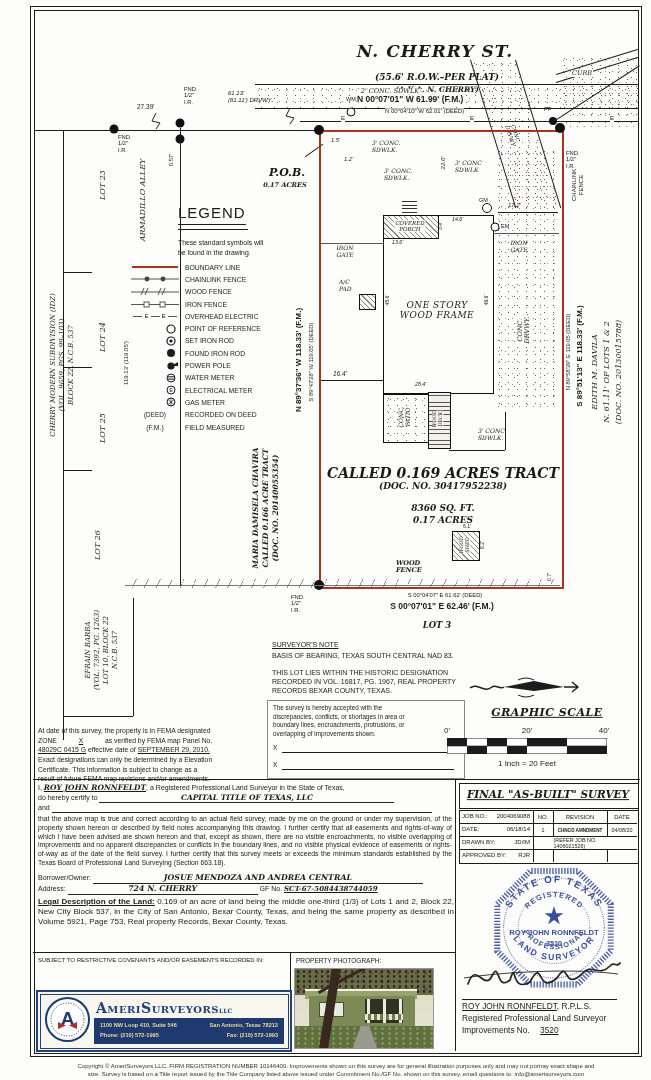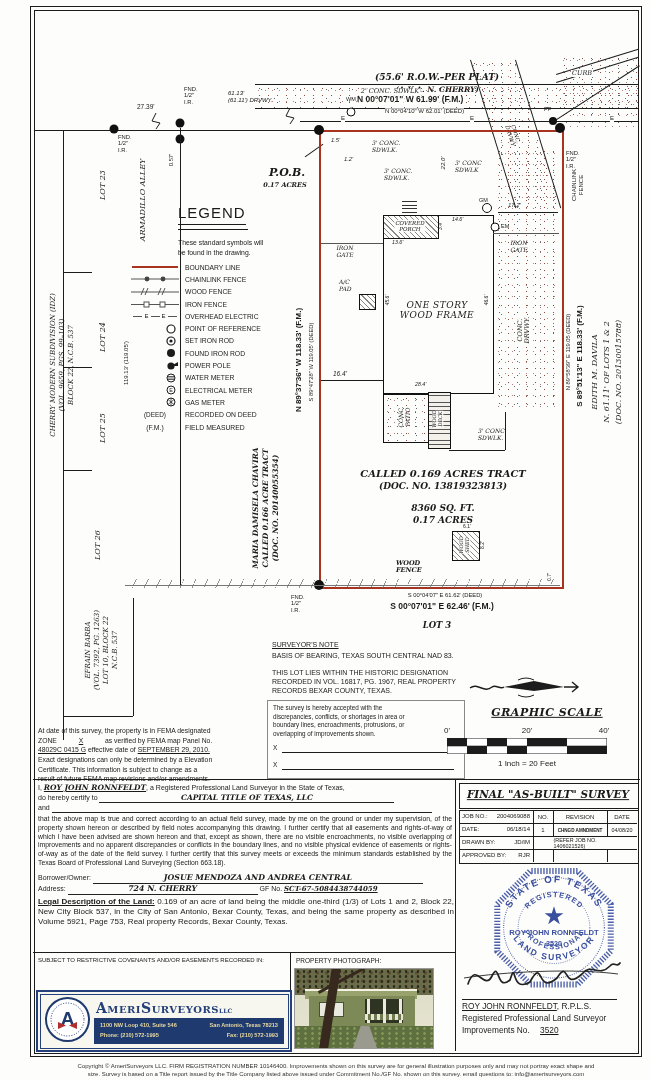--- a/index.html
+++ b/index.html
@@ -32,20 +32,21 @@
   .tbl-cell{position:absolute;font-size:6px;}
 </style>
 </head>
 <body>
 
 <div class="page">
 
   <div class="box" style="left:30px;top:6px;width:610px;height:1049px;border-width:1.5px;"></div>
   <div class="box" style="left:33.5px;top:9.5px;width:603px;height:1042px;border-width:0.8px;"></div>
 
+  <div class="lbl c b it ser" style="left:435px;top:52px;font-size:17px;letter-spacing:1px;">N. CHERRY ST.</div>
   <div class="lbl c b it ser" style="left:437px;top:77px;font-size:9px;">(55.6' R.O.W.–PER PLAT)</div>
   <div class="lbl c b it ser" style="left:437px;top:90px;font-size:7.5px;">(A.K.A. N. CHERRY)</div>
 
   <div class="speck" style="position:absolute;left:255px;top:84px;width:384px;height:23px;border-top:1px solid #1c1c1c;border-bottom:1px solid #1c1c1c;"></div>
   <div class="lbl c it ser" style="left:390px;top:92px;font-size:6.5px;background:#fdfdfb;padding:0 2px;">2' CONC. SDWLK</div>
 
   <div class="speck" style="position:absolute;left:560px;top:55px;width:79px;height:73px;"></div>
   <div class="ln" style="left:556px;top:82px;width:86px;height:1px;transform:rotate(-17deg);transform-origin:left top;"></div>
   <div class="ln" style="left:556px;top:74px;width:86px;height:1px;transform:rotate(-17deg);transform-origin:left top;"></div>
   <div class="ln" style="left:552px;top:122px;width:104px;height:0.8px;transform:rotate(-33deg);transform-origin:left top;"></div>
@@ -316,22 +317,22 @@
   <div class="lbl v pre it ser" style="left:405px;top:417px;font-size:6px;text-align:center;">CONC.
 PATIO</div>
   <div class="ladder" style="position:absolute;left:428px;top:392px;width:21px;height:55px;border:1px solid #111;background-color:#f3f1ea;"></div>
   <div class="lbl v pre it ser" style="left:438px;top:419px;font-size:5px;text-align:center;background:rgba(253,253,251,.8);">WOOD
 DECK</div>
   <div class="ln" style="left:449px;top:450px;width:56px;height:0.9px;"></div>
   <div class="ln" style="left:505px;top:412px;width:0.9px;height:38px;"></div>
   <div class="lbl pre it ser" style="left:478px;top:428px;font-size:6px;">3' CONC.
 SDWLK.</div>
 
-  <div class="lbl c it ser" style="left:443px;top:474px;font-size:10px;font-weight:600;">CALLED 0.169 ACRES TRACT</div>
-  <div class="lbl c it ser" style="left:443px;top:486px;font-size:9px;font-weight:600;">(DOC. NO. 13819323813)</div>
+  <div class="lbl c it ser" style="left:443px;top:474px;font-size:14px;font-weight:600;">CALLED 0.169 ACRES TRACT</div>
+  <div class="lbl c it ser" style="left:443px;top:486px;font-size:9px;font-weight:600;">(DOC. NO. 30417952238)</div>
   <div class="lbl c it ser" style="left:443px;top:508px;font-size:9px;font-weight:600;">8360 SQ. FT.</div>
   <div class="lbl c it ser" style="left:443px;top:520px;font-size:9px;font-weight:600;">0.17 ACRES</div>
 
   <div class="hatch" style="position:absolute;left:452px;top:531px;width:26px;height:28px;border:1.1px solid #111;background-color:#fdfdfb;"></div>
   <div class="lbl v pre it ser" style="left:465px;top:545px;font-size:5px;text-align:center;background:rgba(253,253,251,.85);">WOOD
 SHED</div>
   <div class="lbl" style="left:463px;top:524px;font-size:5px;">6.1'</div>
   <div class="lbl v" style="left:483px;top:545px;font-size:5px;">8.2'</div>
 
   <div style="position:absolute;left:266px;top:508px;transform:translate(-50%,-50%) rotate(-90deg);text-align:center;font-size:7.5px;font-style:italic;font-family:'DejaVu Serif',serif;font-weight:600;line-height:1.3;">

